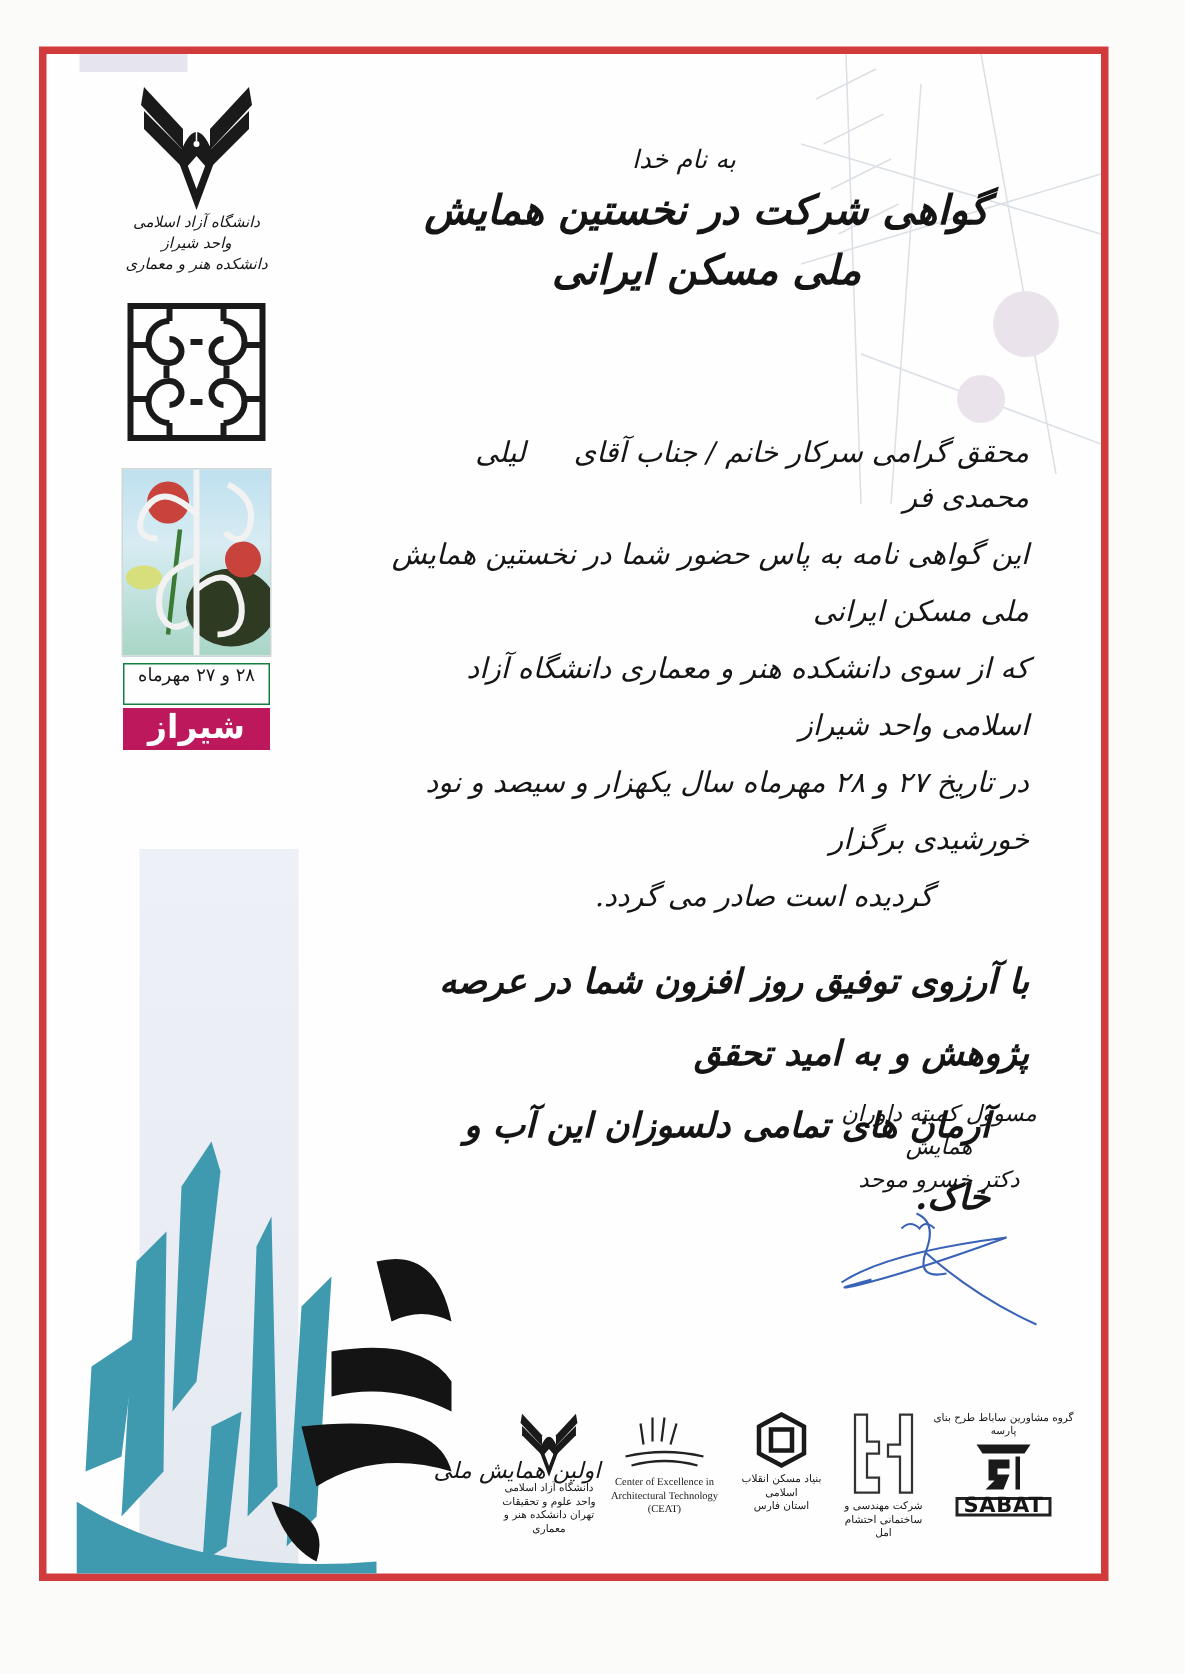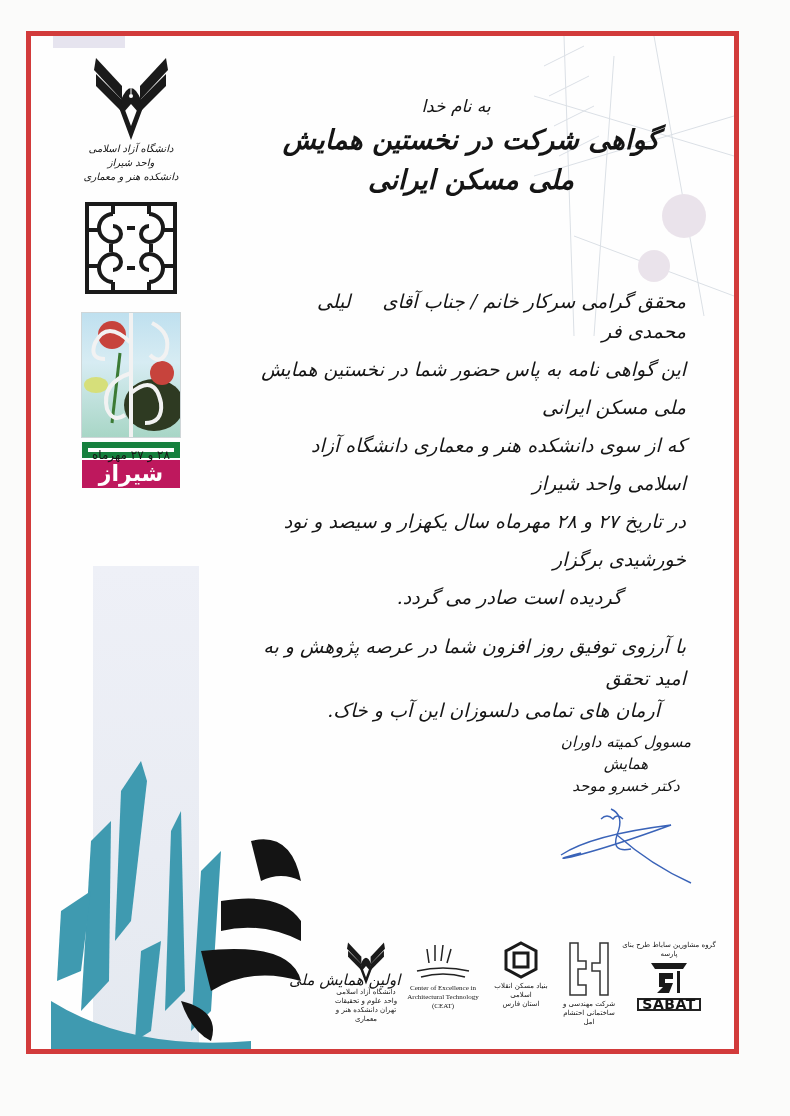--- a/index.html
+++ b/index.html
@@ -26,22 +26,22 @@
     text-align: center; font-size: 10px; line-height: 14px; font-style: italic; margin-top: 2px;
     direction: rtl;
   }
   .ornament { display: block; margin: 16px auto 0; }
   .poster {
     margin: 16px auto 0; width: 98px; height: 124px; position: relative;
     background: linear-gradient(180deg,#bfe0ef 0%, #d7ecf3 40%, #a8d6c6 100%);
     border: 1px solid #cfd6d8; overflow: hidden;
   }
   .poster-date {
-    margin: 4px auto 0; width: 98px; height: 16px; font-family: "DejaVu Sans", sans-serif;
-    font-size: 12px; text-align: center; border: 6px solid #15803d; box-sizing: border-box;
+    margin: 4px auto 0; width: 98px; height: 28px; font-family: "DejaVu Sans", sans-serif;
+    font-size: 12px; text-align: center; border: 1px solid #15803d; box-sizing: border-box;
     line-height: 14px; letter-spacing: 1px; direction: rtl;
   }
   .poster-city {
     margin: 2px auto 0; width: 98px; height: 28px; background: #be185d; color: #fff;
     font-family: "DejaVu Sans", sans-serif; font-weight: bold; font-size: 22px; line-height: 28px;
     text-align: center; direction: rtl;
   }
   .side-band {
     position: absolute; left: 62px; top: 530px; width: 106px; height: 480px;
     background: linear-gradient(180deg,#eef0f7 0%,#e9ecf3 60%,#e4e9f0 100%);
@@ -49,21 +49,21 @@
 
   
   .body-text { position: absolute; right: 48px; top: 60px; width: 430px; direction: rtl; text-align: right; }
   .invocation { text-align: center; font-size: 17px; font-style: italic; margin-right: 30px; }
   .cert-title { text-align: center; font-size: 27px; font-style: italic; font-weight: bold; margin: 4px 0 0 0; line-height: 40px; }
   .recipient-line { font-size: 19px; font-style: italic; margin-top: 86px; line-height: 30px; }
   .recipient-name { margin-right: 26px; }
   .para { font-size: 19px; font-style: italic; line-height: 38px; margin-top: 4px; }
   .para p { margin: 0; }
   .para p.indent { padding-right: 64px; }
-  .closing { font-size: 19px; font-style: italic; line-height: 32px; margin-top: 14px; }
+  .closing { font-size: 23px; font-style: italic; line-height: 48px; margin-top: 14px; font-weight: bold; }
   .closing p { margin: 0; }
   .closing p.indent { padding-right: 26px; }
 
   
   .signatures { position: absolute; left: 170px; top: 695px; width: 510px; height: 160px; direction: rtl; }
   .sig { position: absolute; top: 0; width: 170px; text-align: center; font-style: italic; font-size: 15px; line-height: 22px; }
   .sig-1 { right: 0; }
   .sig-2 { right: 170px; }
   .sig-3 { right: 340px; }
   .sig svg { display: block; margin: 8px auto 0; }

